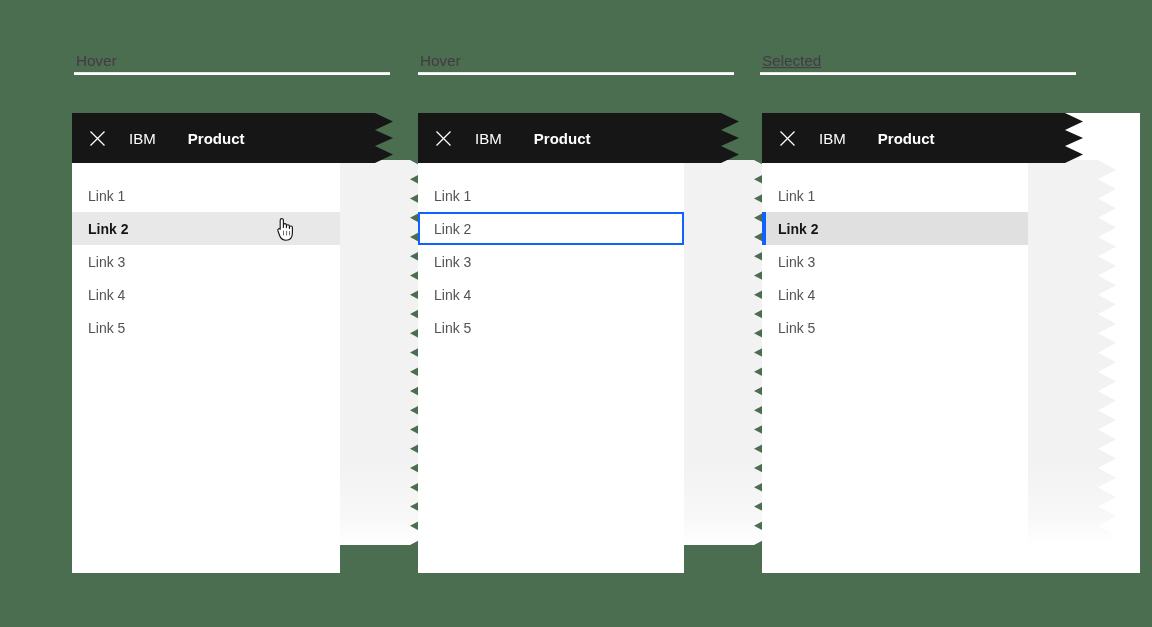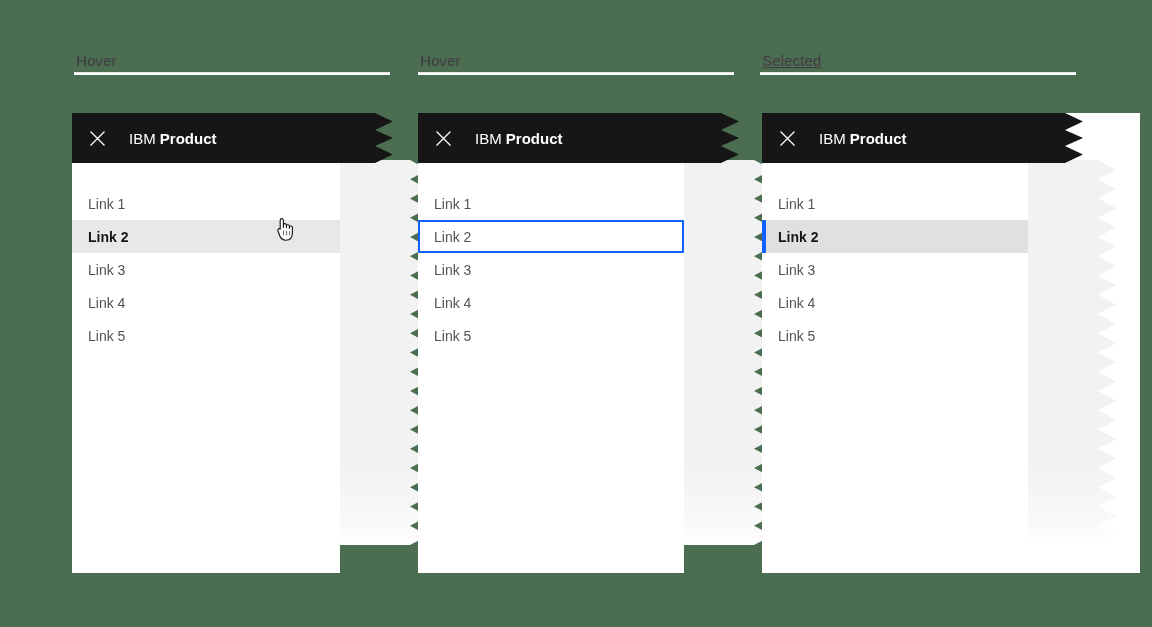--- a/index.html
+++ b/index.html
@@ -95,29 +95,29 @@
     cursor: pointer;
   }
   .close-btn svg { display: block; }
   .hdr-title {
     color: #ffffff;
     font-size: 15px;
     margin-left: 7px;
     white-space: nowrap;
     font-weight: 400;
   }
-  .hdr-title b { font-weight: 700; }
+  .hdr-title b { font-weight: 700; margin-left: 28px; }
 
   
   .nav {
     position: absolute;
     top: 63px;
     left: 0;
     background: #ffffff;
-    padding-top: 24px;
+    padding-top: 16px;
   }
   .nav-item {
     height: 33px;
     display: flex;
     align-items: center;
     padding-left: 16px;
     font-size: 14px;
     color: #525252;
     position: relative;
     cursor: pointer;

